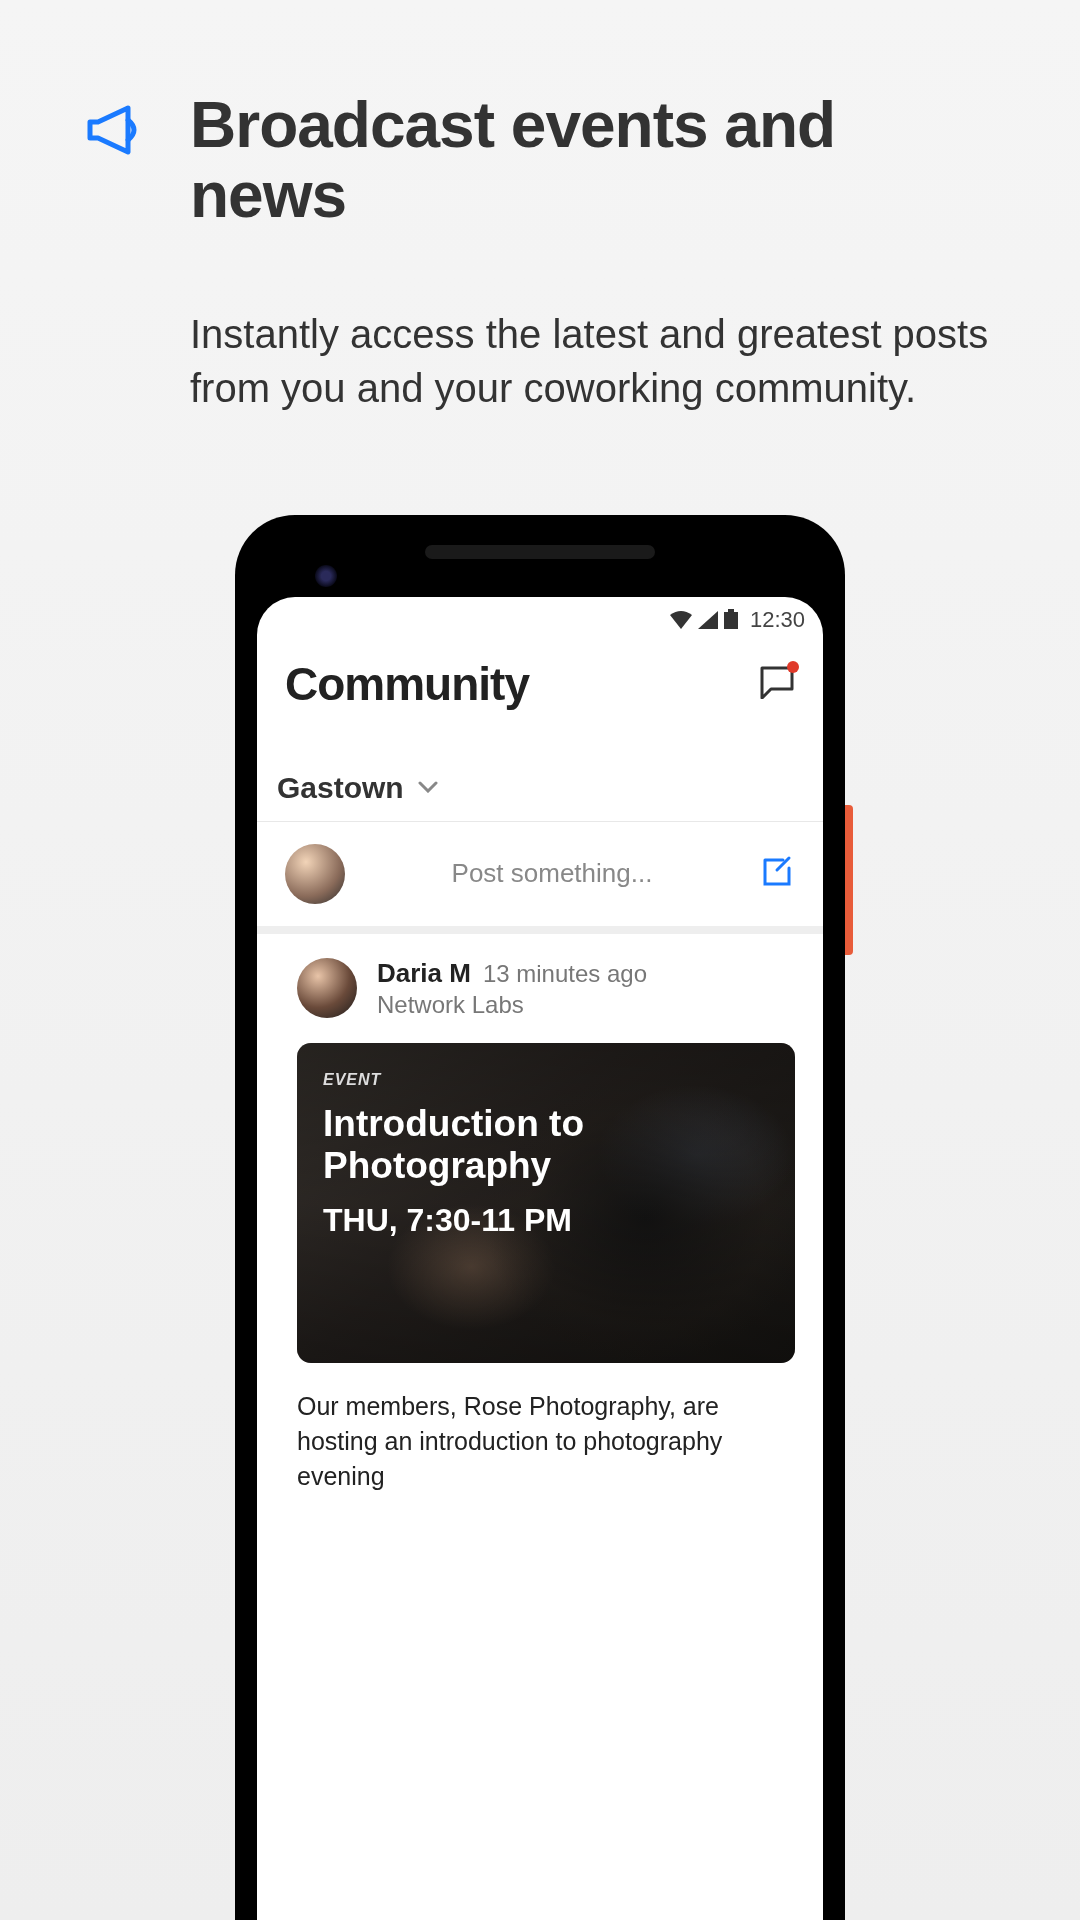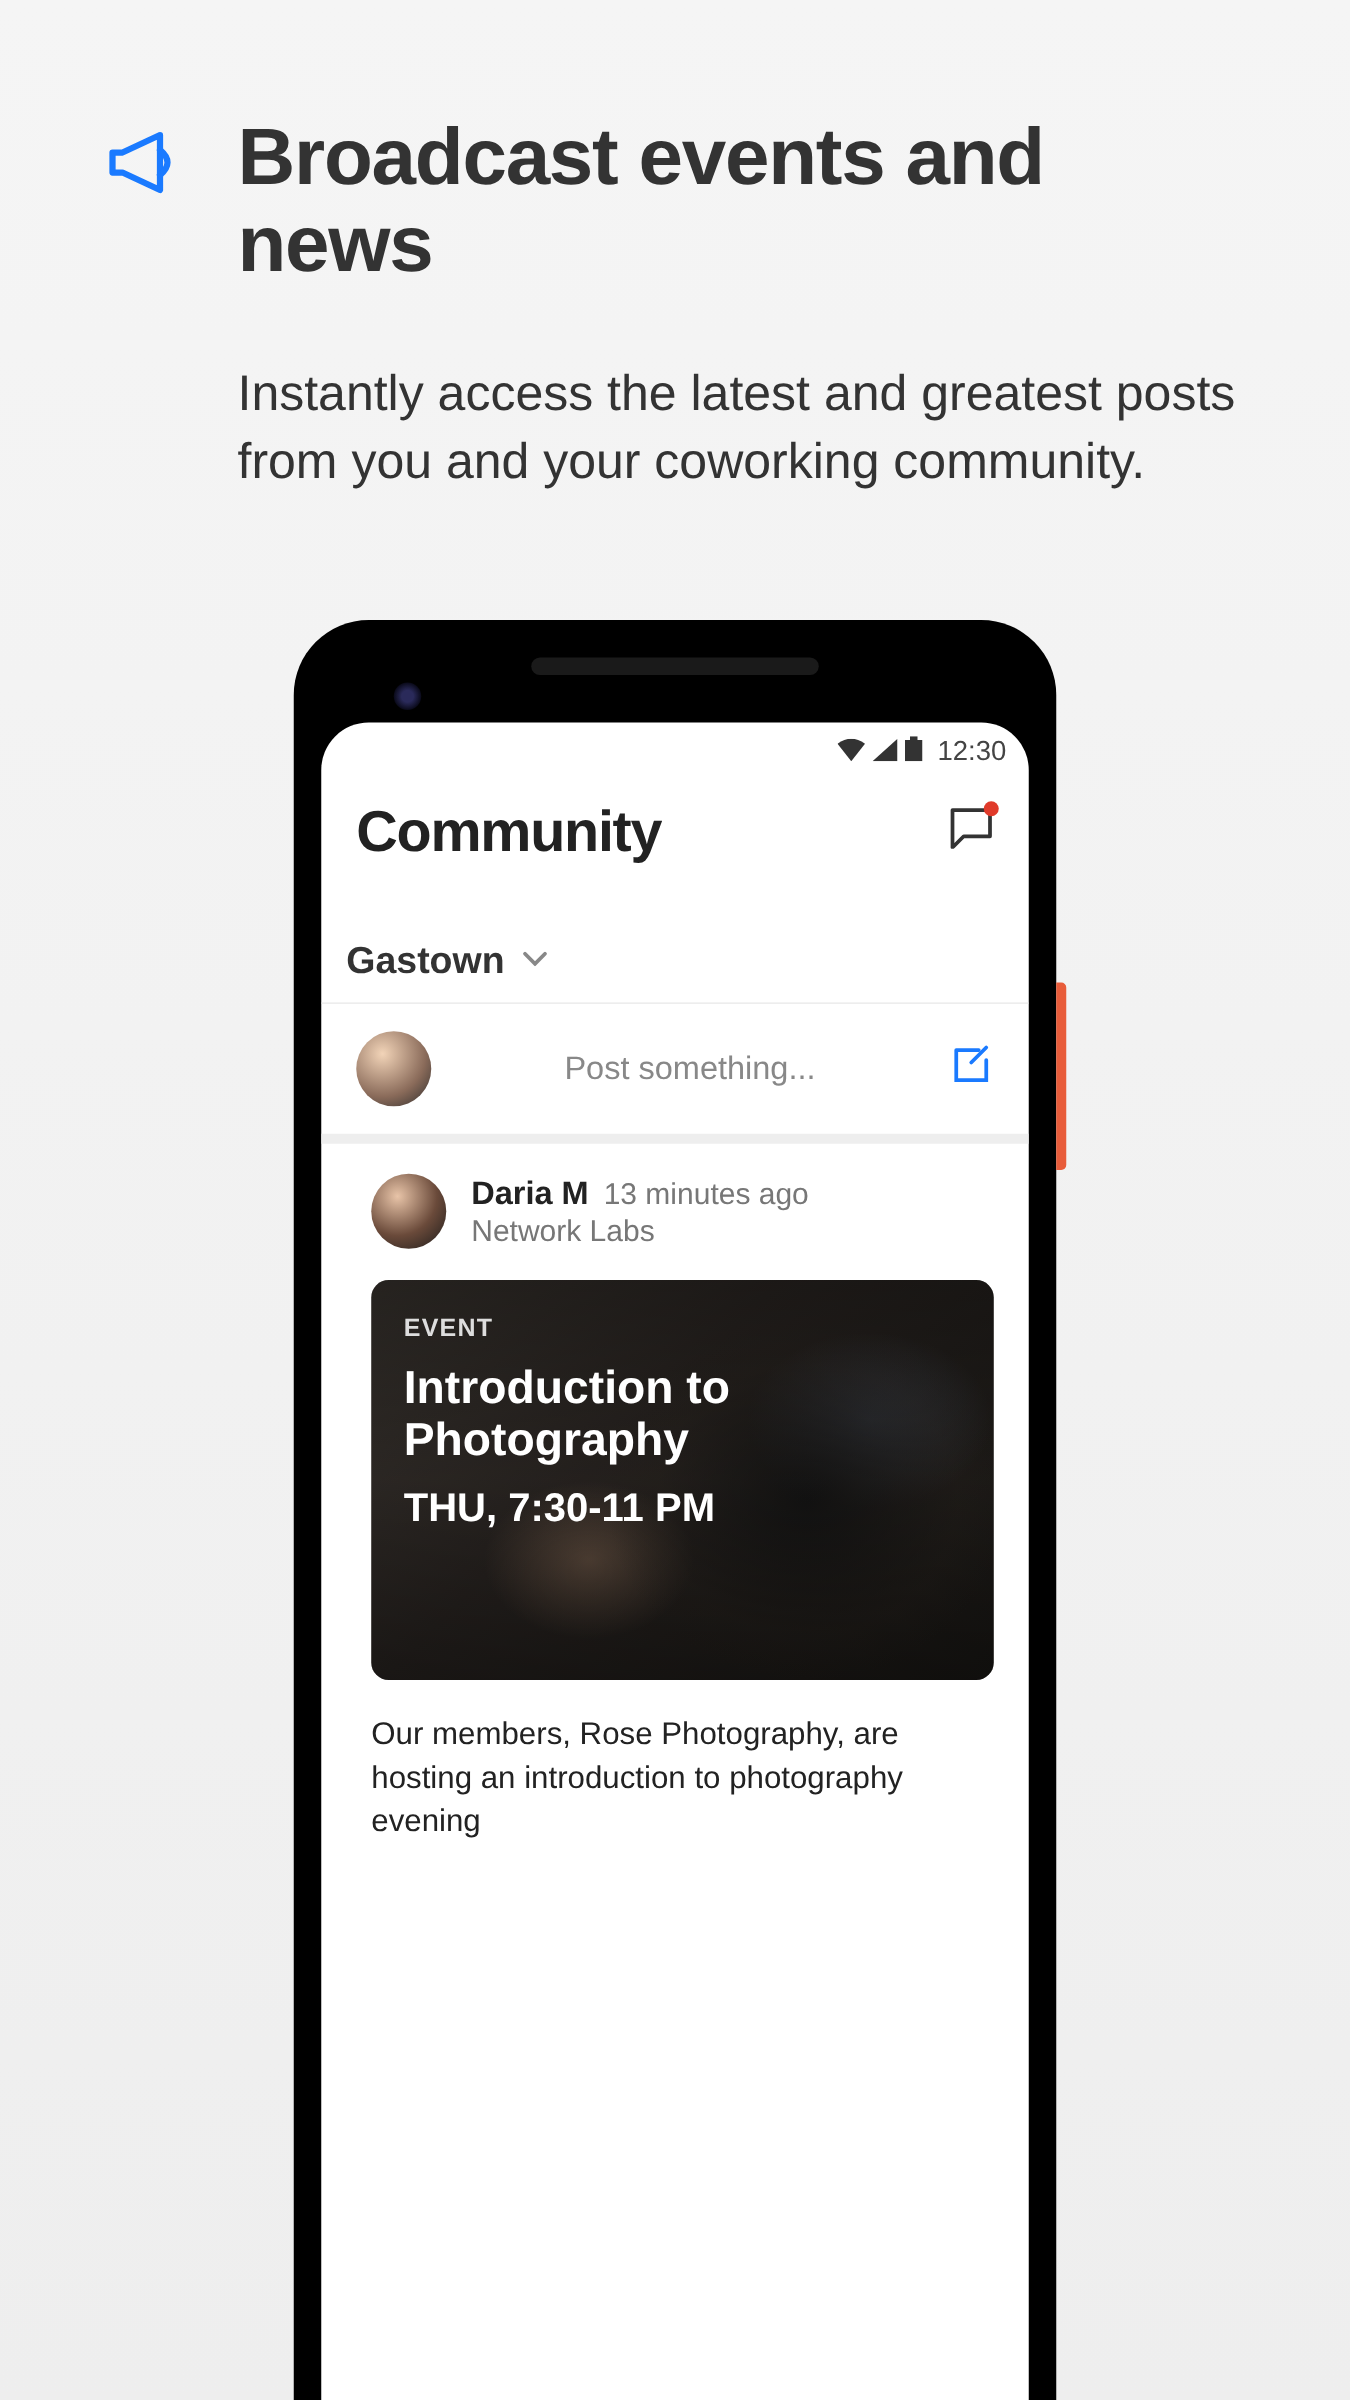--- a/index.html
+++ b/index.html
@@ -20,21 +20,21 @@
   margin-top: 10px;
 }
 .hero-text h1 {
   font-size: 64px;
   font-weight: 700;
   color: #333333;
   line-height: 1.1;
   letter-spacing: -1px;
 }
 .hero-text p {
-  margin-top: 57px;
+  margin-top: 76px;
   font-size: 40px;
   color: #333333;
   line-height: 1.35;
   font-weight: 400;
 }
 
 .phone-frame {
   position: relative;
   margin: 40px auto 0 auto;
   width: 610px;
@@ -200,24 +200,25 @@
     radial-gradient(ellipse 140px 100px at 80% 35%, rgba(100,120,150,0.35) 0%, transparent 70%),
     radial-gradient(ellipse 120px 90px at 35% 70%, rgba(180,140,110,0.4) 0%, transparent 70%);
 }
 .event-overlay {
   position: absolute;
   inset: 0;
   padding: 28px 26px;
   background: linear-gradient(180deg, rgba(0,0,0,0.35) 0%, rgba(0,0,0,0.15) 50%, rgba(0,0,0,0.4) 100%);
 }
 .event-badge {
-  font-size: 20px;
+  font-size: 16px;
   color: #ddd;
   font-weight: 600;
   letter-spacing: 1px;
+  font-style: italic;
 }
 .event-title {
   font-size: 37px;
   font-weight: 800;
   color: #fff;
   line-height: 1.15;
   margin-top: 14px;
 }
 .event-time {
   font-size: 32px;

